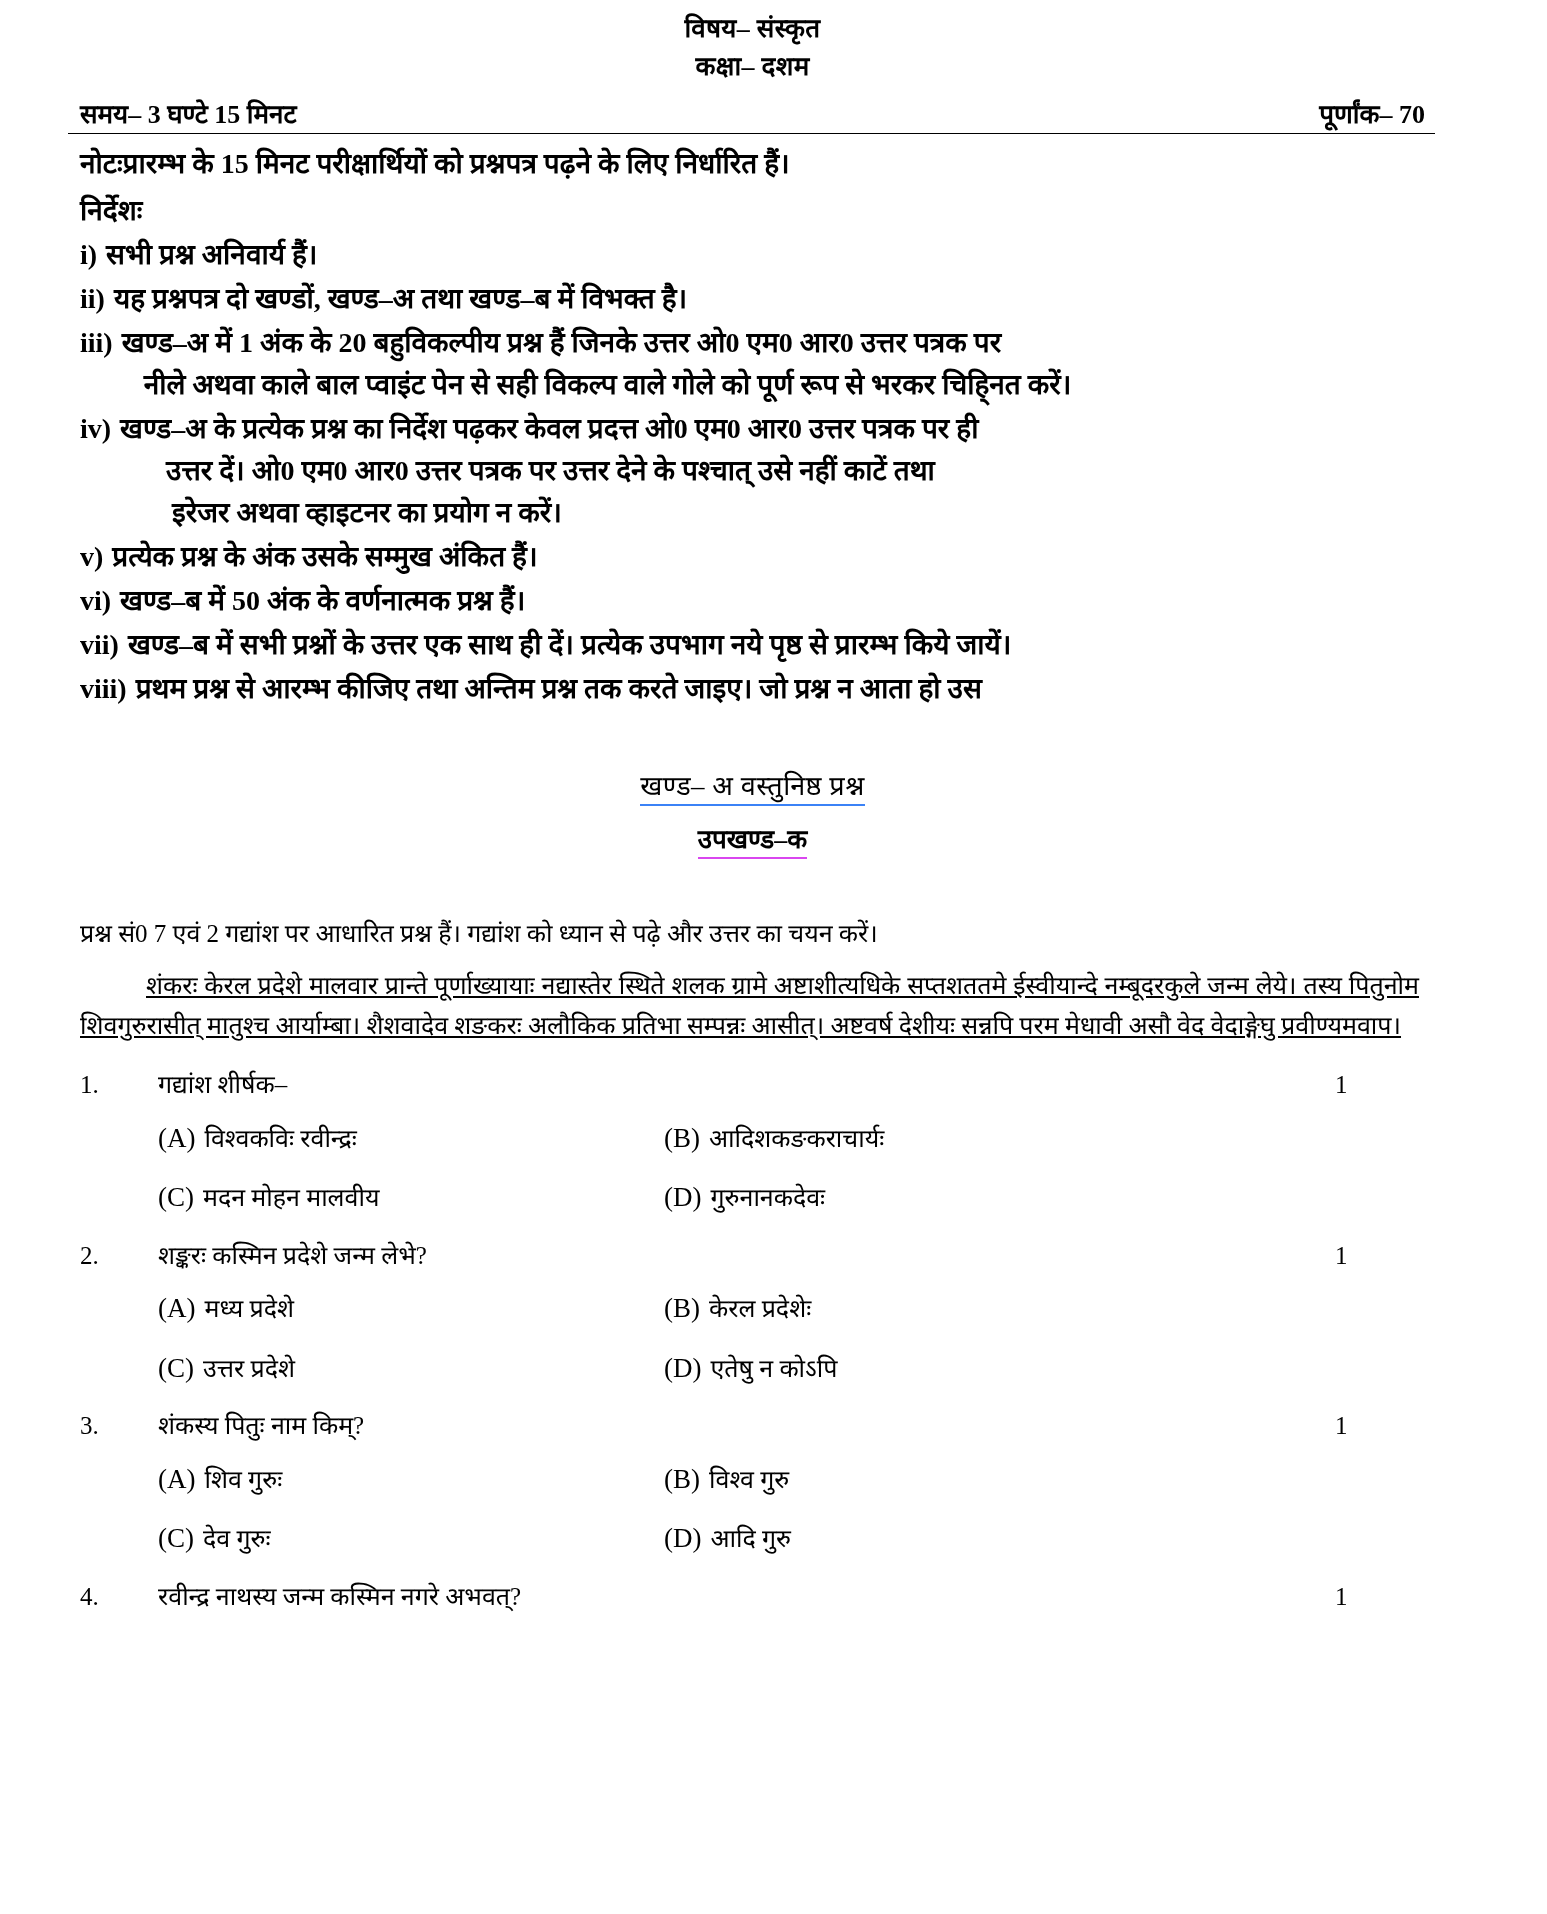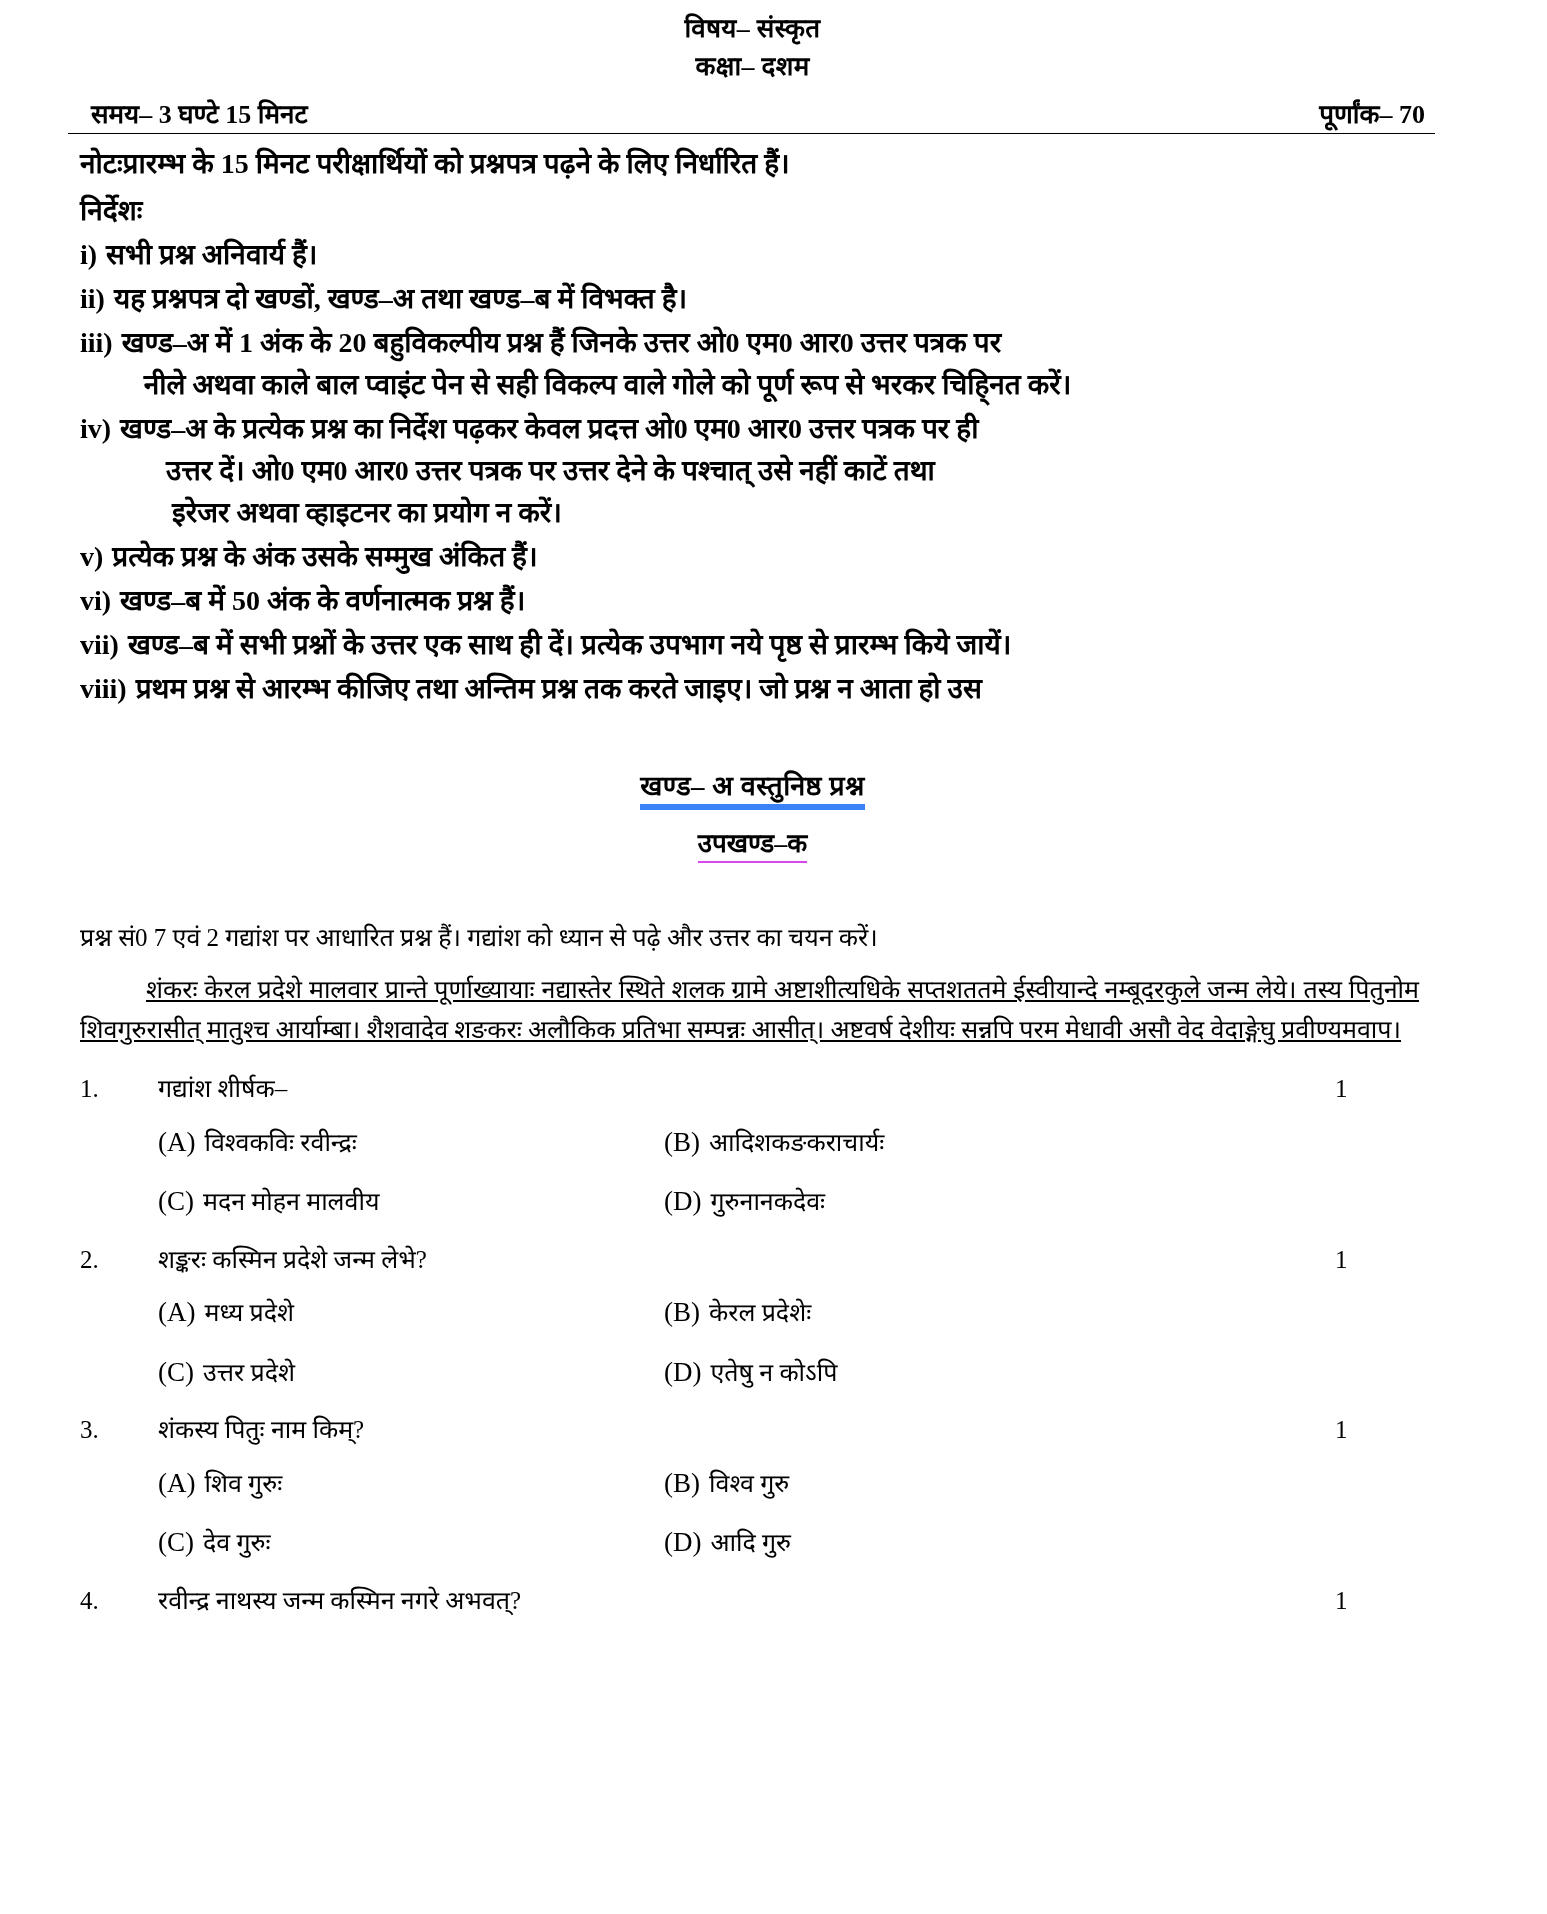--- a/index.html
+++ b/index.html
@@ -36,21 +36,20 @@
     font-weight: 600;
   }
   .hdr-row {
     display: flex;
     justify-content: space-between;
     align-items: flex-end;
     font-size: 26px;
     font-weight: 600;
     margin-top: 10px;
     padding-bottom: 2px;
-    margin-left: 11px;
   }
   .rule {
     border-bottom: 1.6px solid #000;
     margin: 0 -10px 0 -12px;
   }
 
   
   .note {
     font-size: 28px;
     line-height: 1.55;
@@ -87,22 +86,22 @@
   .ind3 { padding-left: 52px; }
 
   
   .sec-wrap {
     text-align: center;
     margin-top: 56px;
   }
   .sec-head {
     display: inline-block;
     font-size: 27px;
-    font-weight: 700;
-    border-bottom: 6px solid #3b82f6;
+    font-weight: 400;
+    border-bottom: 2px solid #3b82f6;
     padding-bottom: 1px;
     letter-spacing: 0.5px;
   }
   .sub-wrap {
     text-align: center;
     margin-top: 14px;
   }
   .sub-head {
     display: inline-block;
     font-size: 26px;

